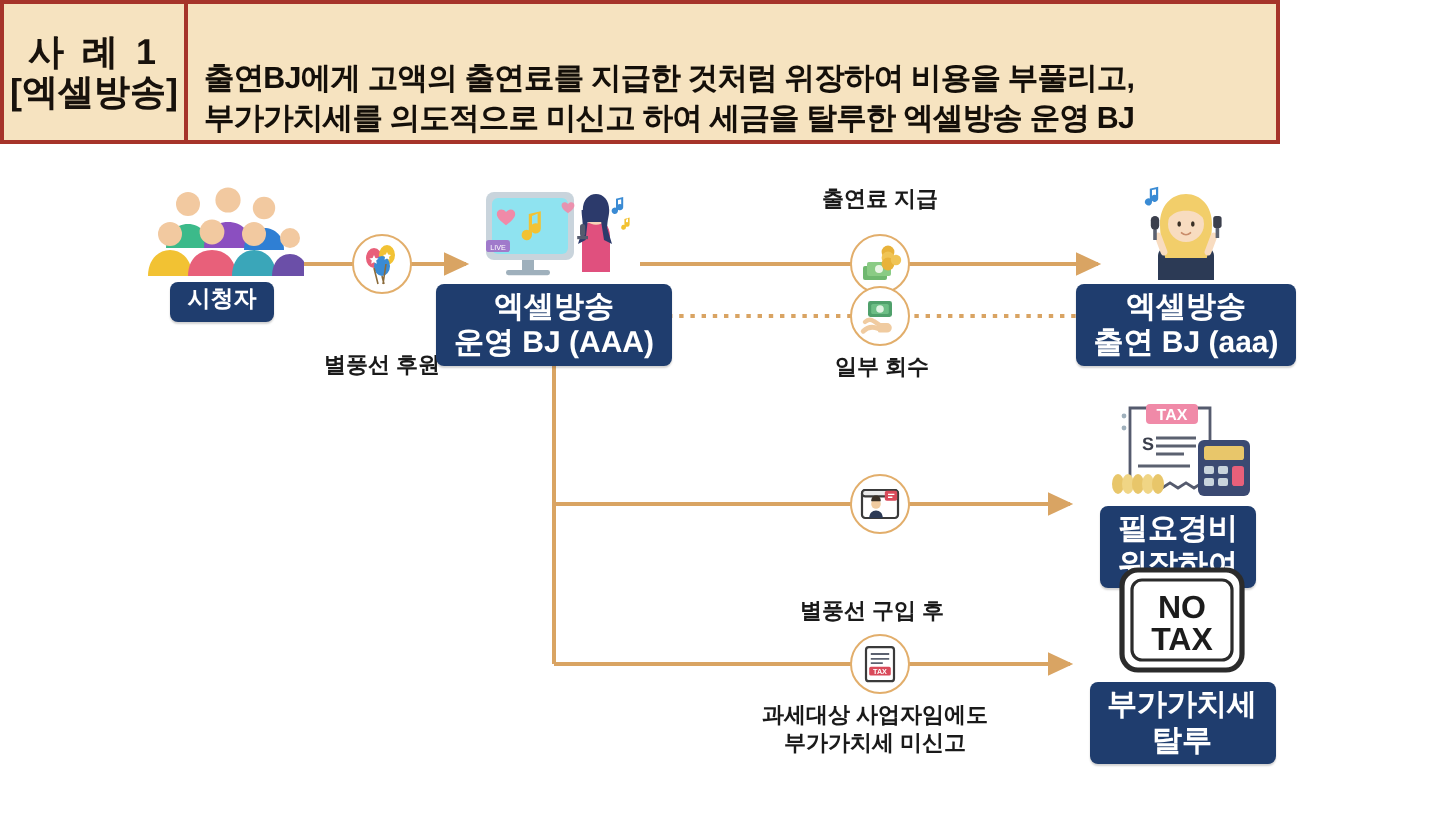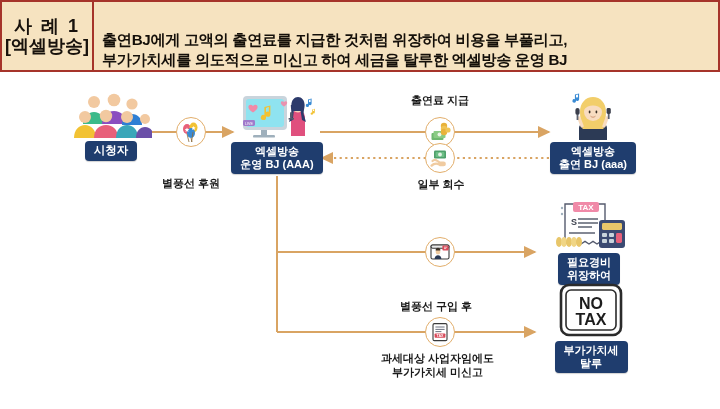--- a/index.html
+++ b/index.html
@@ -13,21 +13,21 @@
     position: relative;
     overflow: hidden;
     font-family: "Liberation Sans", "DejaVu Sans", sans-serif;
   }
 
   
   .header {
     position: absolute;
     left: 0;
     top: 0;
-    width: 720px;
+    width: 640px;
     height: 72px;
     display: flex;
     align-items: stretch;
     box-sizing: border-box;
   }
   .header-case {
     width: 92px;
     flex: 0 0 92px;
     background: #F6E3C0;
     border: 2px solid #A6342A;
@@ -106,21 +106,21 @@
     color: #ffffff;
     font-weight: bold;
     text-align: center;
     border-radius: 4px;
     line-height: 1.18;
     padding: 3px 9px;
     box-sizing: border-box;
     white-space: nowrap;
     box-shadow: 0 1px 1px rgba(0,0,0,0.18);
   }
-  .label-box.sm { font-size: 11px; }
+  .label-box.sm { font-size: 15px; }
   .label-box.md { font-size: 11.5px; }
 
   
   .caption {
     position: absolute;
     text-align: center;
     font-size: 11px;
     font-weight: bold;
     color: #1A1A1A;
     line-height: 1.3;

